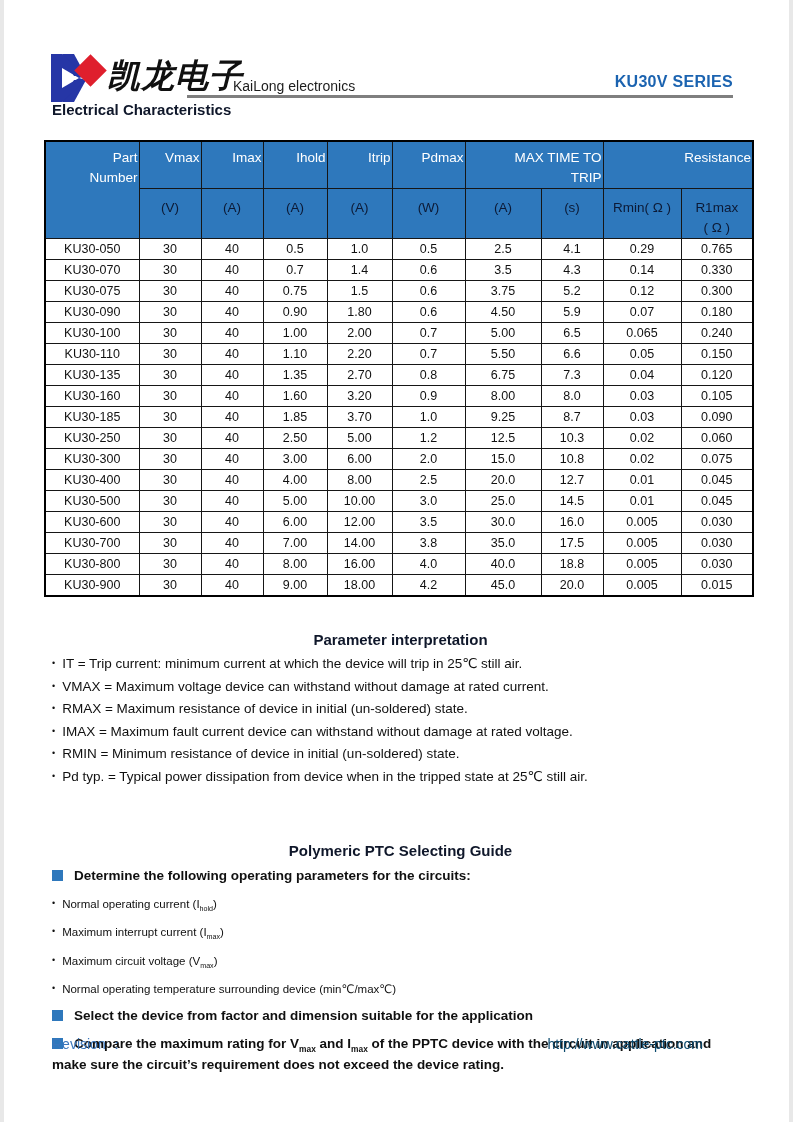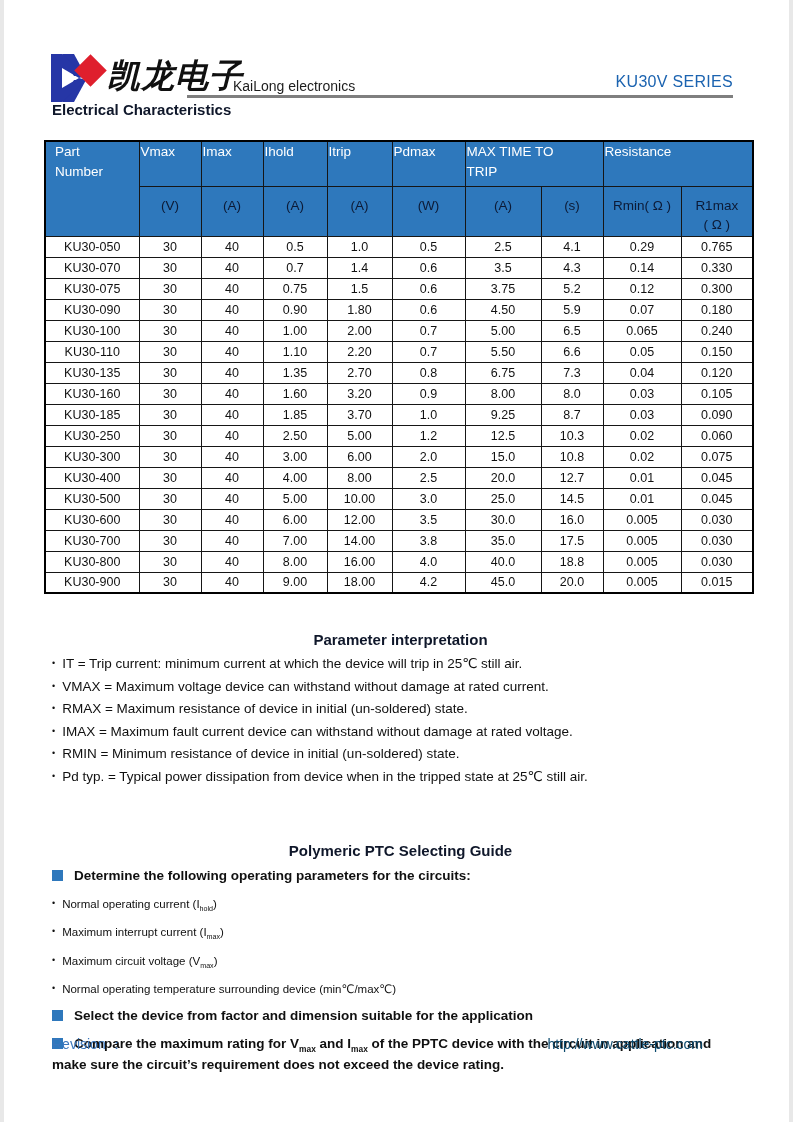--- a/index.html
+++ b/index.html
@@ -11,37 +11,37 @@
   }
 
   
   .logo-svg { position:absolute; left:44px; top:51px; }
   .brand-cn {
     position:absolute; left:103px; top:54px;
     font-size:33px; font-weight:bold; font-style:italic;
     color:#101010; letter-spacing:1px; white-space:nowrap;
   }
   .brand-en { position:absolute; left:229px; top:78px; font-size:14px; color:#1c1c1c; }
-  .series   { position:absolute; right:56px; top:73px; font-size:16px; font-weight:normal; color:#1b63b0; letter-spacing:.3px; }
+  .series   { position:absolute; right:56px; top:73px; font-size:16px; font-weight:bold; color:#1b63b0; letter-spacing:.3px; }
   .rule     { position:absolute; left:183px; right:56px; top:95px; height:3px; background:#7f7f7f; }
   .sec-title{ color:#0f172a; font-weight:bold; font-size:15px;text-align:center; }
   #electrical-title { position:absolute; left:48px; top:101px; }
 
   
   .spec-table {
     position:absolute; left:40px; top:140px; width:708px;
     border-collapse:collapse; table-layout:fixed;
     border:2px solid #000;
   }
   .spec-table th, .spec-table td { border:1px solid #161616; overflow:hidden; }
   .spec-table thead th {
     background:#2e78bc; font-weight:normal; vertical-align:top;
     white-space:pre-line; line-height:1.45;
   }
-  .spec-table thead tr.hrow1 th { color:#ffffff; font-size:13.5px; height:45px; padding-top:0; text-align:left; }
+  .spec-table thead tr.hrow1 th { color:#ffffff; font-size:13.5px; height:45px; padding-top:6px; text-align:right; }
   .spec-table thead th.part-th { text-align:left; padding-left:9px; }
   .spec-table thead tr.hrow2 th { color:#0c1a36; font-size:13.5px; height:43px; padding-top:9px; text-align:center; }
   .spec-table tbody td {
     height:21px; font-size:12.5px; text-align:center; color:#111;
     padding:0 2px; background:#fff;
   }
 
   
   #param-sec { position:absolute; left:48px; right:40px; top:631px; }
   #param-sec .sec-title { display:block; margin-bottom:8px; }

